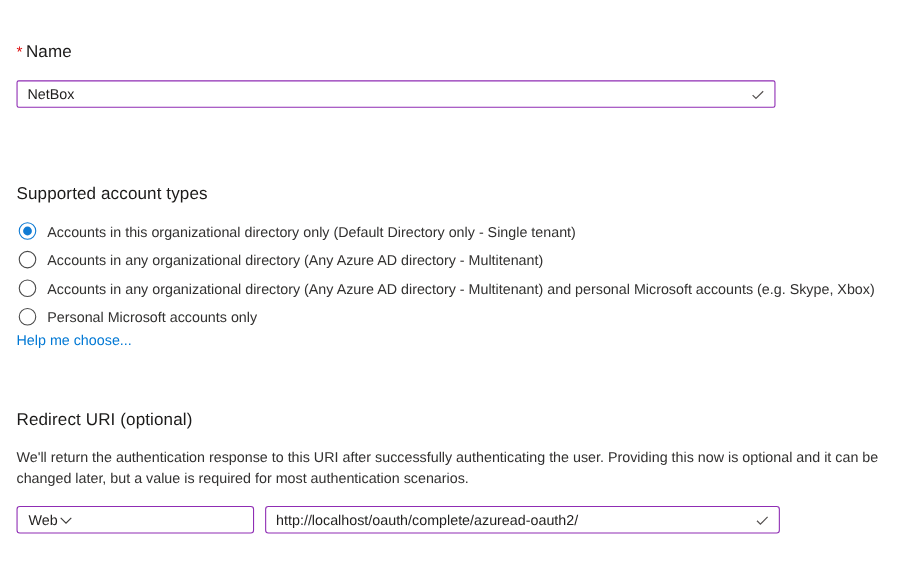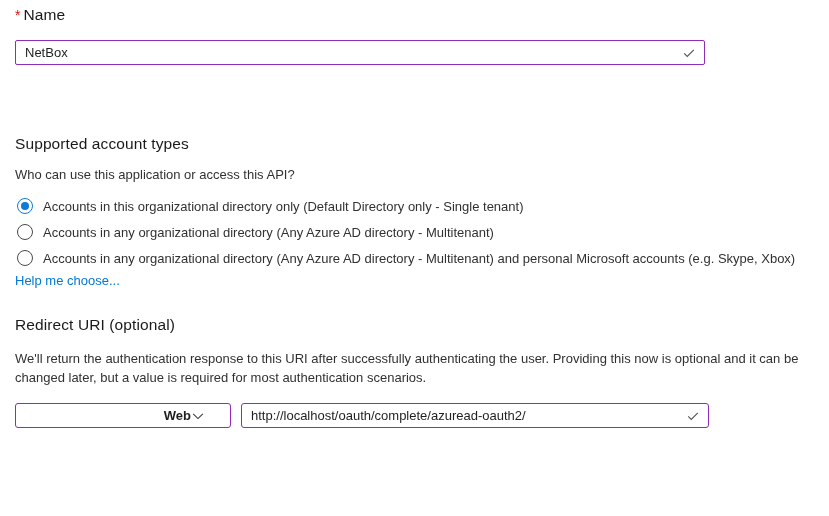--- a/index.html
+++ b/index.html
@@ -10,20 +10,21 @@
     color: #323130;
     overflow: hidden;
   }
   .page { padding: 6px 15px 0 15px; }
 
   .section-title {
     font-size: 15.5px;
     font-weight: 400;
     color: #1b1a19;
     letter-spacing: 0.1px;
+    margin-top: 33px;
   }
   .required-marker { color: #dd1010; margin-right: 3px; font-size: 14px; }
 
   .desc {
     font-size: 13px;
     color: #323130;
     margin-top: 15px;
     line-height: 19px;
     max-width: 800px;
   }
@@ -91,40 +92,39 @@
   .radio-label { font-size: 13px; color: #323130; text-align: right; }
 
   .help-link {
     display: inline-block;
     font-size: 13px;
     color: #0078d4;
     text-decoration: none;
     cursor: pointer;
   }
 
-  .section-gap-2 { margin-top: 27px; }
+  .section-gap-2 { margin-top: 54px; }
 
   .redirect-row {
     margin-top: 16px;
     display: flex;
     gap: 10px;
     align-items: center;
   }
   .dropdown {
     width: 216px;
     height: 25px;
     border: 1px solid #8f2db4;
     border-radius: 3px;
     display: flex;
     align-items: center;
-    justify-content: flex-end;
-    padding: 0 25px;
+    justify-content: flex-start;
+    padding: 0 10px;
     cursor: pointer;
     background: #fff;
-    font-weight: bold;
   }
   .dropdown-value { font-size: 13px; color: #201f1e; }
   .uri-input-wrap { width: 468px; border-radius: 3px; }
 </style>
 </head>
 <body>
 
 <div class="page">
 
   
@@ -133,34 +133,37 @@
   </div>
   <div class="text-input name-input-wrap">
     <input type="text" value="NetBox" style="">
     <svg class="valid-check" viewBox="0 0 16 16">
       <path d="M2.5 8.5 L6 12 L13.5 4.5" fill="none" stroke="#575352" stroke-width="1.3"></path>
     </svg>
   </div>
 
   
   <div class="section-title section-gap-1">Supported account types</div>
-  <div class="question">Who can use this application or access this API?</div>
 
   <div class="radio-group">
     <div class="radio-row selected">
       <span class="radio-circle"></span>
       <span class="radio-label">Accounts in this organizational directory only (Default Directory only - Single tenant)</span>
     </div>
     <div class="radio-row">
       <span class="radio-circle"></span>
       <span class="radio-label">Accounts in any organizational directory (Any Azure AD directory - Multitenant)</span>
     </div>
     <div class="radio-row">
       <span class="radio-circle"></span>
       <span class="radio-label">Accounts in any organizational directory (Any Azure AD directory - Multitenant) and personal Microsoft accounts (e.g. Skype, Xbox)</span>
+    </div>
+    <div class="radio-row">
+      <span class="radio-circle"></span>
+      <span class="radio-label">Personal Microsoft accounts only</span>
     </div>
   </div>
 
   <a class="help-link">Help me choose...</a>
 
   
   <div class="section-title section-gap-2">Redirect URI (optional)</div>
   <div class="desc">We'll return the authentication response to this URI after successfully authenticating the user. Providing this now is optional and it can be changed later, but a value is required for most authentication scenarios.</div>
 
   <div class="redirect-row">

